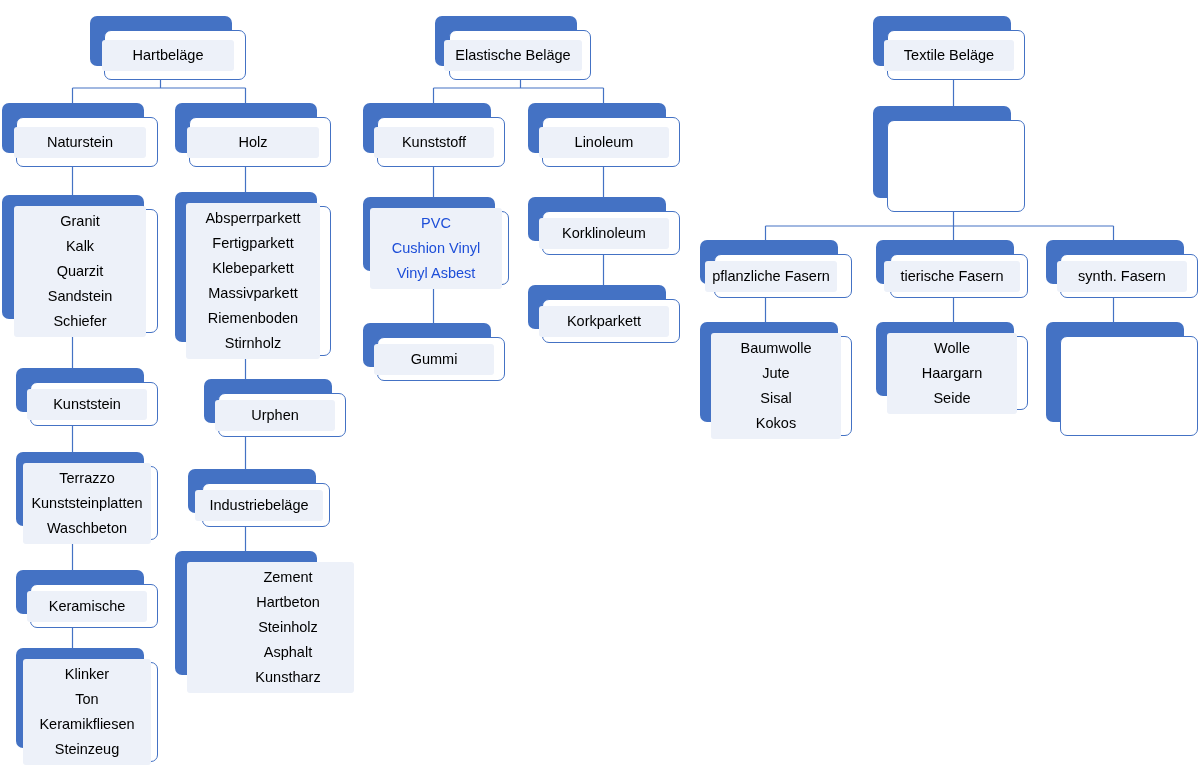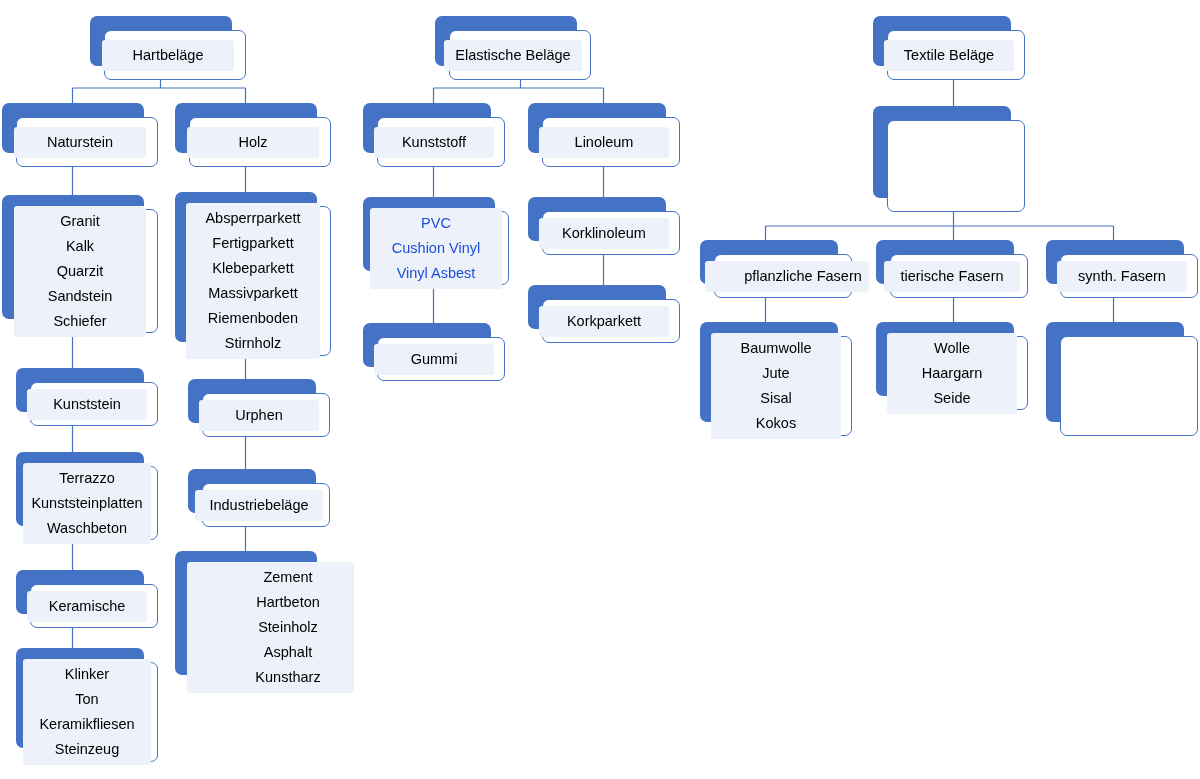--- a/index.html
+++ b/index.html
@@ -141,21 +141,21 @@
       <div class="node" style="left: 175px; top: 103px; width: 156px; height: 64px;">
         <div class="shadow" style="width: 142px; height: 50px; background: rgb(68, 114, 196);"></div>
         <div class="face" style="left: 14px; top: 14px; width: 142px; height: 50px; background: rgb(255, 255, 255); border-color: rgb(68, 114, 196);"></div>
         <div class="label" style="width: 132px; left: 12px; height: 31px; top: 23.5px; background: rgb(237, 241, 249); color: rgb(0, 0, 0);"><span>Holz</span></div>
       </div>
       <div class="node" style="left: 175px; top: 192px; width: 156px; height: 164px;">
         <div class="shadow" style="width: 142px; height: 150px; background: rgb(68, 114, 196);"></div>
         <div class="face" style="left: 14px; top: 14px; width: 142px; height: 150px; background: rgb(255, 255, 255); border-color: rgb(68, 114, 196);"></div>
         <div class="label" style="width: 134px; left: 11px; height: 156px; top: 11px; background: rgb(237, 241, 249); color: rgb(0, 0, 0);"><span>Absperrparkett</span><span>Fertigparkett</span><span>Klebeparkett</span><span>Massivparkett</span><span>Riemenboden</span><span>Stirnholz</span></div>
       </div>
-      <div class="node" style="left: 188px; top: 379px; width: 142px; height: 74px;">
+      <div class="node" style="left: 204px; top: 379px; width: 142px; height: 74px;">
         <div class="shadow" style="width: 128px; height: 44px; background: rgb(68, 114, 196);"></div>
         <div class="face" style="left: 14px; top: 14px; width: 128px; height: 44px; background: rgb(255, 255, 255); border-color: rgb(68, 114, 196);"></div>
         <div class="label" style="width: 120px; left: 11px; height: 31px; top: 20.5px; background: rgb(237, 241, 249); color: rgb(0, 0, 0);"><span>Urphen</span></div>
       </div>
       <div class="node" style="left: 188px; top: 469px; width: 142px; height: 58px;">
         <div class="shadow" style="width: 128px; height: 44px; background: rgb(68, 114, 196);"></div>
         <div class="face" style="left: 14px; top: 14px; width: 128px; height: 44px; background: rgb(255, 255, 255); border-color: rgb(68, 114, 196);"></div>
         <div class="label" style="width: 128px; left: 7px; height: 31px; top: 20.5px; background: rgb(237, 241, 249); color: rgb(0, 0, 0);"><span>Industriebeläge</span></div>
       </div>
       <div class="node" style="left: 175px; top: 551px; width: 156px; height: 138px;">
@@ -203,21 +203,21 @@
         <div class="face" style="left: 14px; top: 14px; width: 138px; height: 50px; background: rgb(255, 255, 255); border-color: rgb(68, 114, 196);"></div>
         <div class="label" style="width: 130px; left: 11px; height: 31px; top: 23.5px; background: rgb(237, 241, 249); color: rgb(0, 0, 0);"><span>Textile Beläge</span></div>
       </div>
       <div class="node" style="left: 873px; top: 106px; width: 152px; height: 106px;">
         <div class="shadow" style="width: 138px; height: 92px; background: rgb(68, 114, 196);"></div>
         <div class="face" style="left: 14px; top: 14px; width: 138px; height: 92px; background: rgb(255, 255, 255); border-color: rgb(68, 114, 196);"></div>
       </div>
       <div class="node" style="left: 700px; top: 240px; width: 152px; height: 58px;">
         <div class="shadow" style="width: 138px; height: 44px; background: rgb(68, 114, 196);"></div>
         <div class="face" style="left: 14px; top: 14px; width: 138px; height: 44px; background: rgb(255, 255, 255); border-color: rgb(68, 114, 196);"></div>
-        <div class="label" style="width: 132px; left: 5px; height: 31px; top: 20.5px; background: rgb(237, 241, 249); color: rgb(0, 0, 0); padding-left: 32px;"><span>pflanzliche Fasern</span></div>
+        <div class="label" style="width: 132px; left: 5px; height: 31px; top: 20.5px; background: rgb(237, 241, 249); color: rgb(0, 0, 0);"><span>pflanzliche Fasern</span></div>
       </div>
       <div class="node" style="left: 700px; top: 322px; width: 152px; height: 114px;">
         <div class="shadow" style="width: 138px; height: 100px; background: rgb(68, 114, 196);"></div>
         <div class="face" style="left: 14px; top: 14px; width: 138px; height: 100px; background: rgb(255, 255, 255); border-color: rgb(68, 114, 196);"></div>
         <div class="label" style="width: 130px; left: 11px; height: 106px; top: 11px; background: rgb(237, 241, 249); color: rgb(0, 0, 0);"><span>Baumwolle</span><span>Jute</span><span>Sisal</span><span>Kokos</span></div>
       </div>
       <div class="node" style="left: 876px; top: 240px; width: 152px; height: 58px;">
         <div class="shadow" style="width: 138px; height: 44px; background: rgb(68, 114, 196);"></div>
         <div class="face" style="left: 14px; top: 14px; width: 138px; height: 44px; background: rgb(255, 255, 255); border-color: rgb(68, 114, 196);"></div>
         <div class="label" style="width: 136px; left: 8px; height: 31px; top: 20.5px; background: rgb(237, 241, 249); color: rgb(0, 0, 0);"><span>tierische Fasern</span></div>

